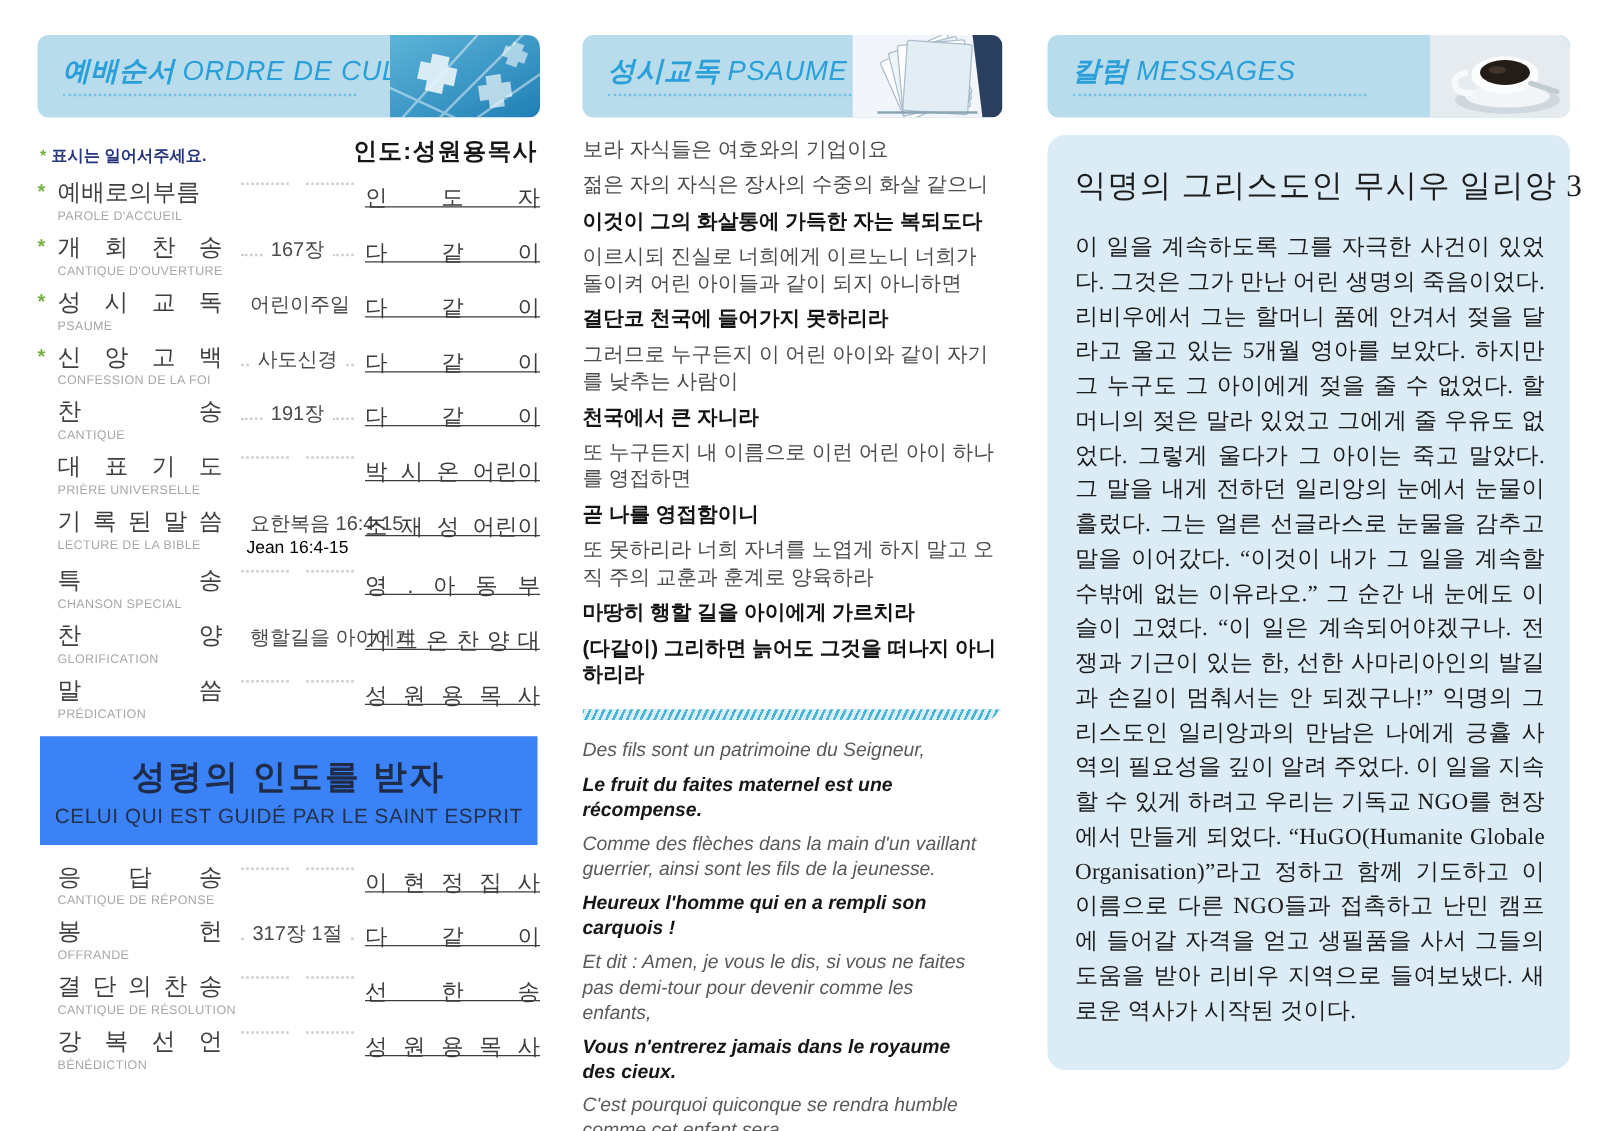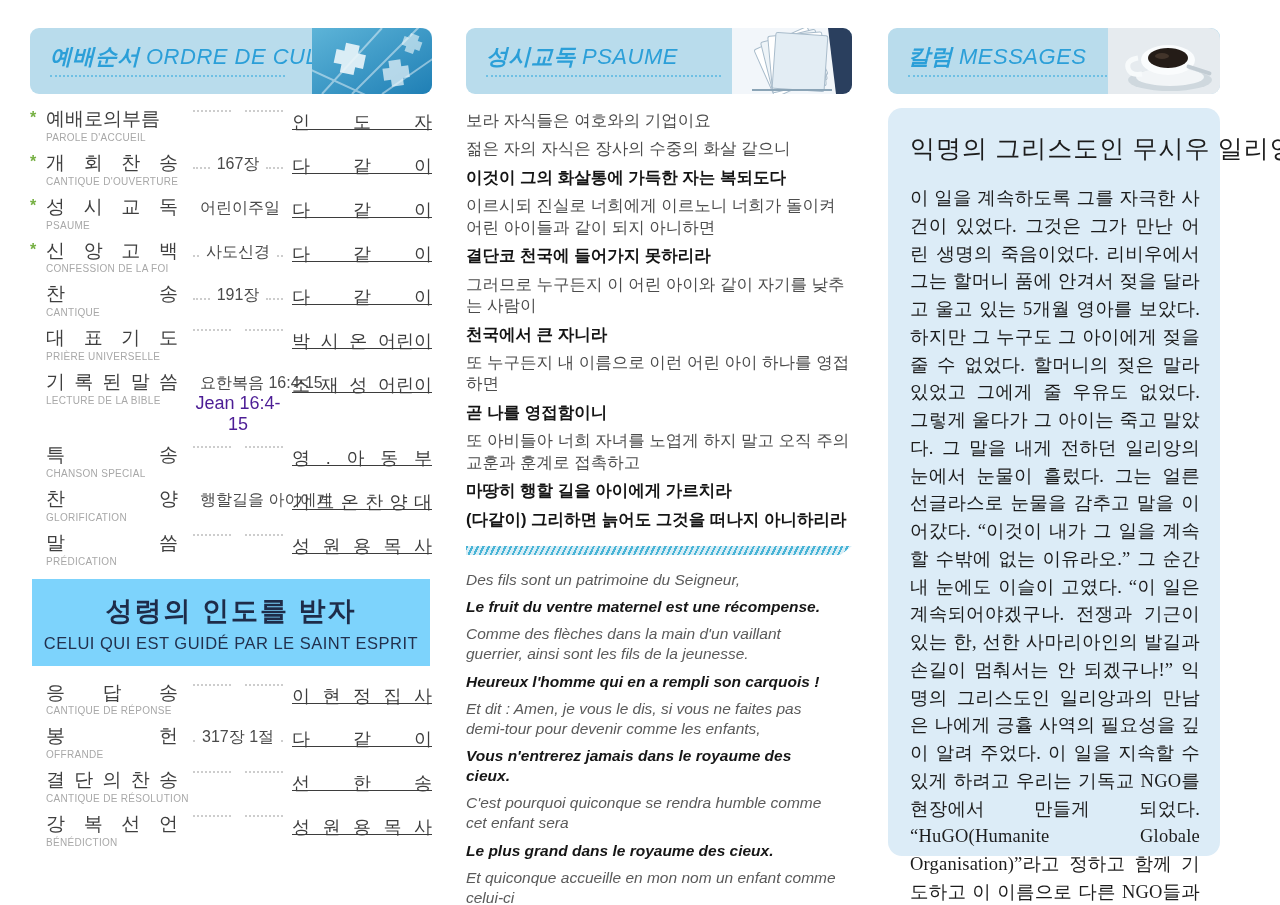--- a/index.html
+++ b/index.html
@@ -4,21 +4,21 @@
 <style>
   html,body{margin:0;padding:0;background:#ffffff;}
   .page{
     width:1280px;height:905px;box-sizing:border-box;overflow:hidden;
     background:#ffffff;display:flex;padding:28px 24px 0 30px;
     font-family:"Liberation Sans","DejaVu Sans",sans-serif;color:#3c3c3c;
   }
   .col{position:relative;}
   .col1{width:402px;}
   .col2{width:386px;margin-left:34px;}
-  .col3{width:332px;margin-left:36px;}
+  .col3{width:418px;margin-left:36px;}
 
   
   .banner{
     position:relative;height:66px;background:#b9dcec;border-radius:9px;
     overflow:hidden;margin-bottom:14px;
   }
   .banner-text{position:absolute;left:20px;top:14px;}
   .btitle{font-style:italic;font-size:22px;color:#2b9fd8;letter-spacing:.5px;white-space:nowrap;}
   .btitle .ko{font-weight:bold;margin-right:6px;}
   .dotline{width:235px;border-bottom:2px dotted #6fc0e4;margin-top:3px;}
@@ -34,27 +34,27 @@
   .row{display:flex;align-items:flex-start;margin-bottom:9px;}
   .label-cell{width:160px;position:relative;padding-left:16px;box-sizing:border-box;flex:none;}
   .label-cell .star{position:absolute;left:0;top:1px;font-size:16px;}
   .label-ko{display:block;width:132px;font-size:19px;color:#3f3f3f;
             text-align:justify;text-align-last:justify;line-height:1.15;}
   .label-fr{font-size:10px;color:#a8a8a8;letter-spacing:.3px;margin-top:2px;white-space:nowrap;}
   .val-cell{flex:1;min-width:0;padding-top:2px;}
   .val-line{display:flex;align-items:flex-end;}
   .dash{flex:1;border-top:2px dotted #cdcdcd;margin:0 3px 6px 3px;}
   .val{font-size:16px;color:#4a4a4a;white-space:nowrap;padding:0 4px;}
-  .val2{text-align:center;font-size:18px;color:#4c1d95;margin-top:-1px;}
+  .val2{text-align:center;font-size:14px;color:#000000;margin-top:-1px;}
   .val2:empty{display:none;}
   .by-cell{width:140px;flex:none;font-size:18px;color:#3d3d3d;margin-left:6px;
            text-align:justify;text-align-last:justify;padding-top:2px;text-decoration:underline;}
 
   .bluebox{
-    background:#7dd3fc;margin:12px 2px 16px 2px;padding:14px 6px 13px 6px;
+    background:#3b82f6;margin:12px 2px 16px 2px;padding:14px 6px 13px 6px;
     text-align:center;
   }
   .bb-ko{font-size:27px;font-weight:bold;color:#1e2c49;letter-spacing:2px;}
   .bb-fr{font-size:16.5px;color:#22314e;margin-top:5px;letter-spacing:.5px;}
 
   
   .psalm-ko{margin-top:16px;}
   .kline{margin:0 0 7px 0;font-size:16.5px;line-height:1.3;color:#4c4c4c;}
   .kline.b{font-weight:bold;color:#141414;}
   .stripe-divider{
@@ -105,20 +105,24 @@
             <line x1="70" y1="66" x2="122" y2="30"></line>
         </g>
         <g fill="#eaf5fa" opacity="0.9">
           <path transform="rotate(12 38 30)" d="M31 16 h14 v8 h8 v14 h-8 v8 h-14 v-8 h-8 v-14 h8 z"></path>
           <path transform="rotate(-8 84 44)" d="M78 32 h12 v7 h7 v12 h-7 v7 h-12 v-7 h-7 v-12 h7 z" opacity="0.8"></path>
           <path transform="rotate(20 100 14)" d="M96 6 h9 v5 h5 v9 h-5 v5 h-9 v-5 h-5 v-9 h5 z" opacity="0.7"></path>
         </g>
       </svg>
     </div>
 
+    <div class="noteline">
+      <span class="note-left"><span class="star">*</span><span>표시는 일어서주세요.</span></span>
+      <span class="leader-name">인도:성원용목사</span>
+    </div>
 
     <div class="rows">
 
         <div class="row">
           <div class="label-cell">
             <span class="star">*</span>
             <span class="label-ko">예배로의부름</span>
             <div class="label-fr">PAROLE D'ACCUEIL</div>
           </div>
           <div class="val-cell">
@@ -396,34 +400,34 @@
         <p class="kline b">결단코 천국에 들어가지 못하리라</p>
 
         <p class="kline">그러므로 누구든지 이 어린 아이와 같이 자기를 낮추는 사람이</p>
 
         <p class="kline b">천국에서 큰 자니라</p>
 
         <p class="kline">또 누구든지 내 이름으로 이런 어린 아이 하나를 영접하면</p>
 
         <p class="kline b">곧 나를 영접함이니</p>
 
-        <p class="kline">또 아비들아 너희 자녀를 노엽게 하지 말고 오직 주의 교훈과 훈계로 접촉하고</p>
+        <p class="kline">또 못하리라 너희 자녀를 노엽게 하지 말고 오직 주의 교훈과 훈계로 양육하라</p>
 
         <p class="kline b">마땅히 행할 길을 아이에게 가르치라</p>
 
         <p class="kline b">(다같이) 그리하면 늙어도 그것을 떠나지 아니하리라</p>
       </div>
 
     <div class="stripe-divider"></div>
 
     <div class="psalm-fr">
 
         <p class="fline">Des fils sont un patrimoine du Seigneur,</p>
 
-        <p class="fline b">Le fruit du ventre maternel est une récompense.</p>
+        <p class="fline b">Le fruit du faites maternel est une récompense.</p>
 
         <p class="fline">Comme des flèches dans la main d'un vaillant guerrier, ainsi sont les fils de la jeunesse.</p>
 
         <p class="fline b">Heureux l'homme qui en a rempli son carquois !</p>
 
         <p class="fline">Et dit : Amen, je vous le dis, si vous ne faites pas demi-tour pour devenir comme les enfants,</p>
 
         <p class="fline b">Vous n'entrerez jamais dans le royaume des cieux.</p>
 
         <p class="fline">C'est pourquoi quiconque se rendra humble comme cet enfant sera</p>

